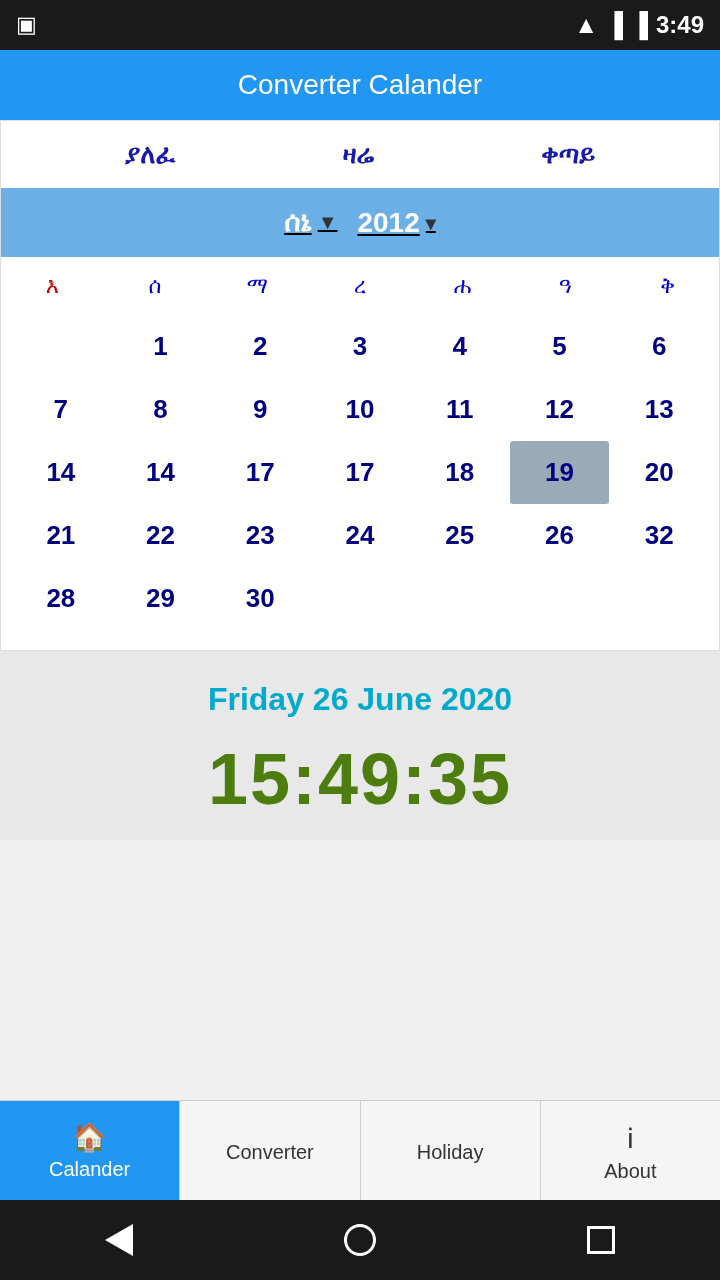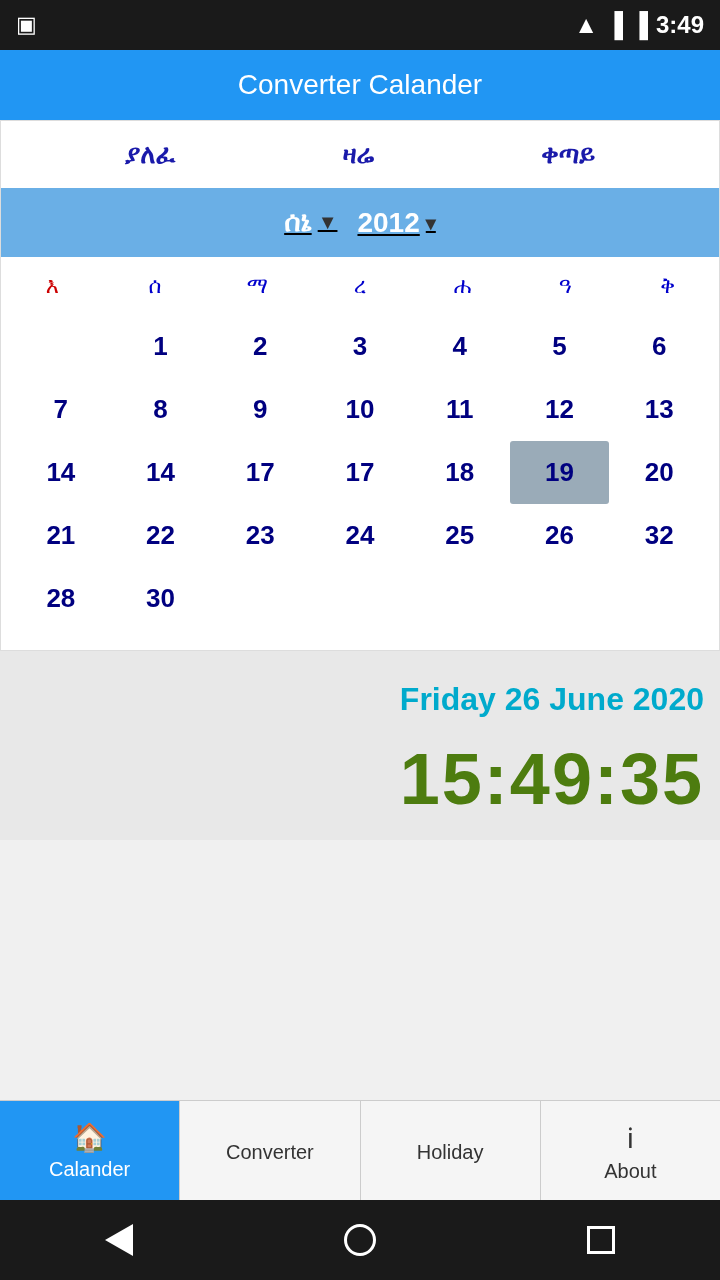--- a/index.html
+++ b/index.html
@@ -126,21 +126,21 @@
     .cal-cell.empty { color: transparent; cursor: default; }
     .cal-cell.selected {
       background: #9AABB8;
       border-radius: 3px;
     }
 
     
     .info-section {
       background: #e8e8e8;
       padding: 30px 16px 20px;
-      text-align: right;
+      text-align: center;
     }
     .gregorian-date {
       color: #00AACC;
       font-size: 32px;
       font-weight: bold;
       margin-bottom: 20px;
     }
     .time-display {
       color: #4d7c0f;
       font-size: 72px;
@@ -295,20 +295,21 @@
       <div class="cal-cell selected">19</div>
       <div class="cal-cell">20</div>
       <div class="cal-cell">21</div>
       <div class="cal-cell">22</div>
       <div class="cal-cell">23</div>
       <div class="cal-cell">24</div>
       <div class="cal-cell">25</div>
       <div class="cal-cell">26</div>
       <div class="cal-cell">32</div>
       <div class="cal-cell">28</div>
+      <div class="cal-cell">29</div>
       <div class="cal-cell">30</div>
       <div class="cal-cell empty"></div>
       <div class="cal-cell empty"></div>
       <div class="cal-cell empty"></div>
       <div class="cal-cell empty"></div>
     </div>
 </div>
 
 <div class="info-section">
   <div class="gregorian-date">Friday 26 June 2020</div>

